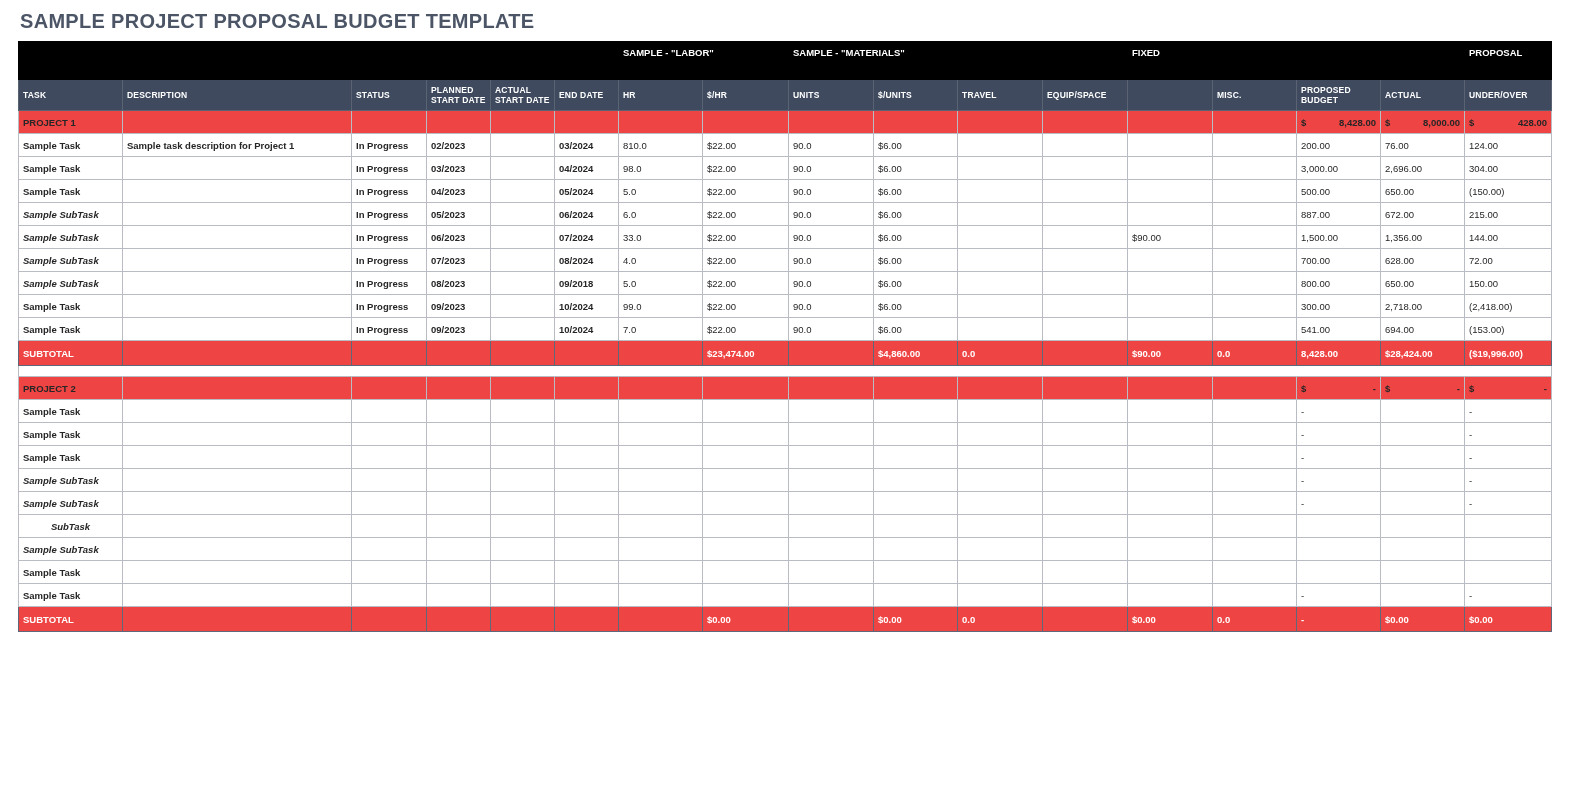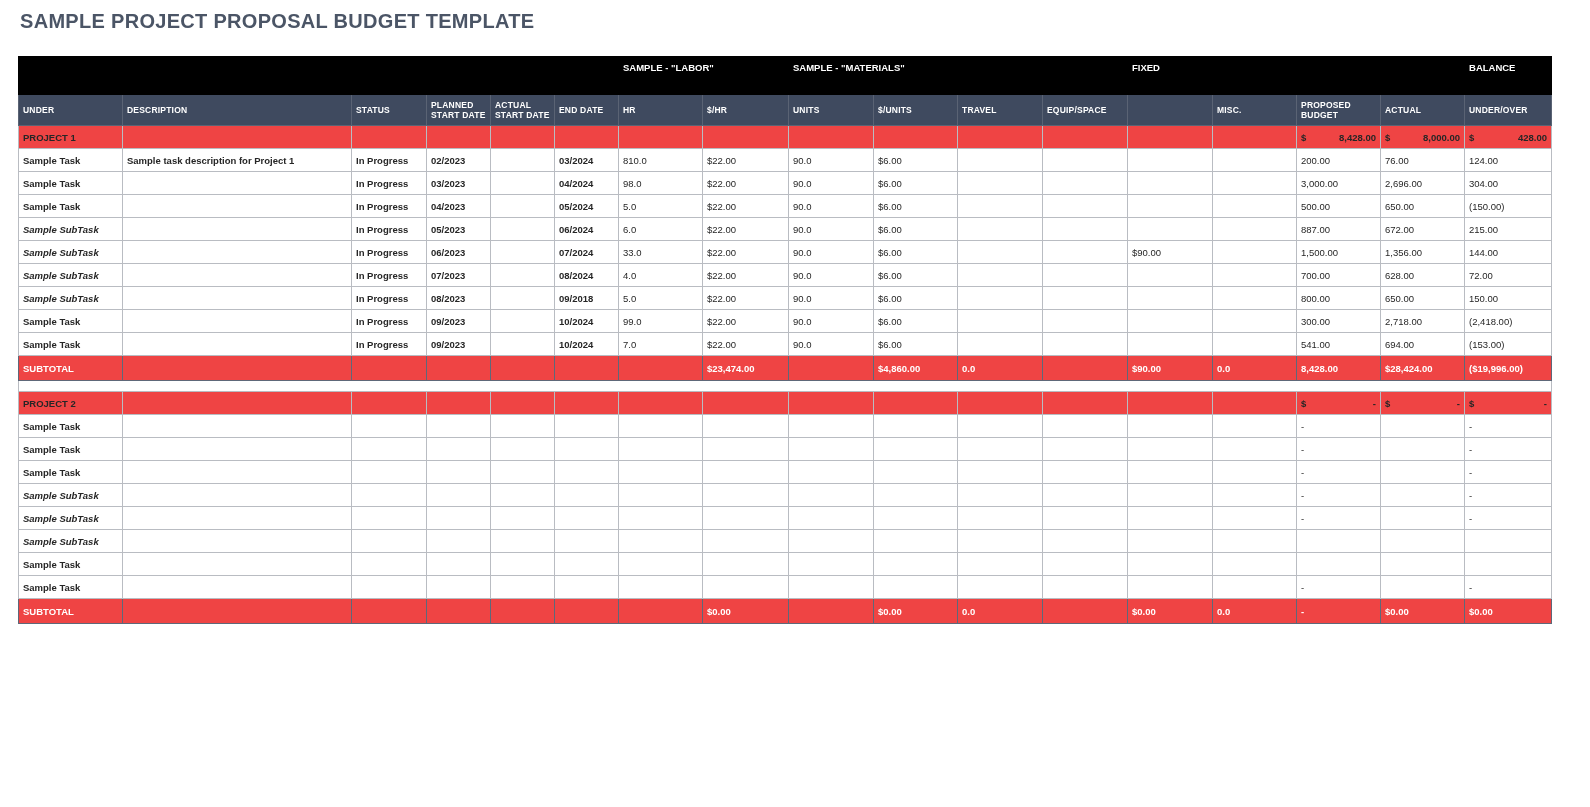--- a/index.html
+++ b/index.html
@@ -19,21 +19,21 @@
     width: 1590px;
     height: 807px;
     box-sizing: border-box;
     padding: 6px 20px 0 18px;
   }
   .title {
     font-size: 20px;
     font-weight: bold;
     color: #4b5566;
     letter-spacing: 0.3px;
-    padding: 4px 0 23px 2px;
+    padding: 4px 0 8px 2px;
     white-space: nowrap;
   }
   table.budget {
     border-collapse: collapse;
     table-layout: fixed;
     width: 1533px;
     font-size: 9.5px;
   }
   table.budget td, table.budget th {
     border: 1px solid #b9bcc2;
@@ -152,25 +152,25 @@
         <td class="blank"></td>
         <td class="blank"></td>
         <td class="blank"></td>
         <td colspan="2">SAMPLE - "LABOR"</td>
         <td colspan="2">SAMPLE - "MATERIALS"</td>
         <td class="blank"></td>
         <td class="blank"></td>
         <td colspan="2">FIXED</td>
         <td class="blank"></td>
         <td class="blank"></td>
-        <td>BALANCE</td>
+        <td>PROPOSAL</td>
       </tr>
 
       <tr class="col-head">
-        <td>UNDER</td>
+        <td>TASK</td>
         <td>DESCRIPTION</td>
         <td>STATUS</td>
         <td style="white-space:normal;margin-left:45px;">PLANNED START DATE</td>
         <td style="white-space:normal;">ACTUAL START DATE</td>
         <td style="white-space:normal;">END DATE</td>
         <td>HR</td>
         <td>$/HR</td>
         <td>UNITS</td>
         <td>$/UNITS</td>
         <td>TRAVEL</td>
@@ -549,20 +549,39 @@
         <td></td>
         <td></td>
         <td></td>
         <td></td>
         <td></td>
         <td class="r shade-light">-</td>
         <td class="r shade-mid"></td>
         <td class="r shade-dark">-</td>
       </tr>
 
+      <tr class="task-row">
+        <td class="italic-bold c">SubTask</td>
+        <td></td>
+        <td></td>
+        <td></td>
+        <td></td>
+        <td></td>
+        <td></td>
+        <td></td>
+        <td></td>
+        <td></td>
+        <td></td>
+        <td></td>
+        <td></td>
+        <td></td>
+        <td class="r shade-light"></td>
+        <td class="r shade-mid"></td>
+        <td class="r shade-dark"></td>
+      </tr>
 
       <tr class="task-row">
         <td class="italic-bold">Sample SubTask</td>
         <td></td>
         <td></td>
         <td></td>
         <td></td>
         <td></td>
         <td></td>
         <td></td>

